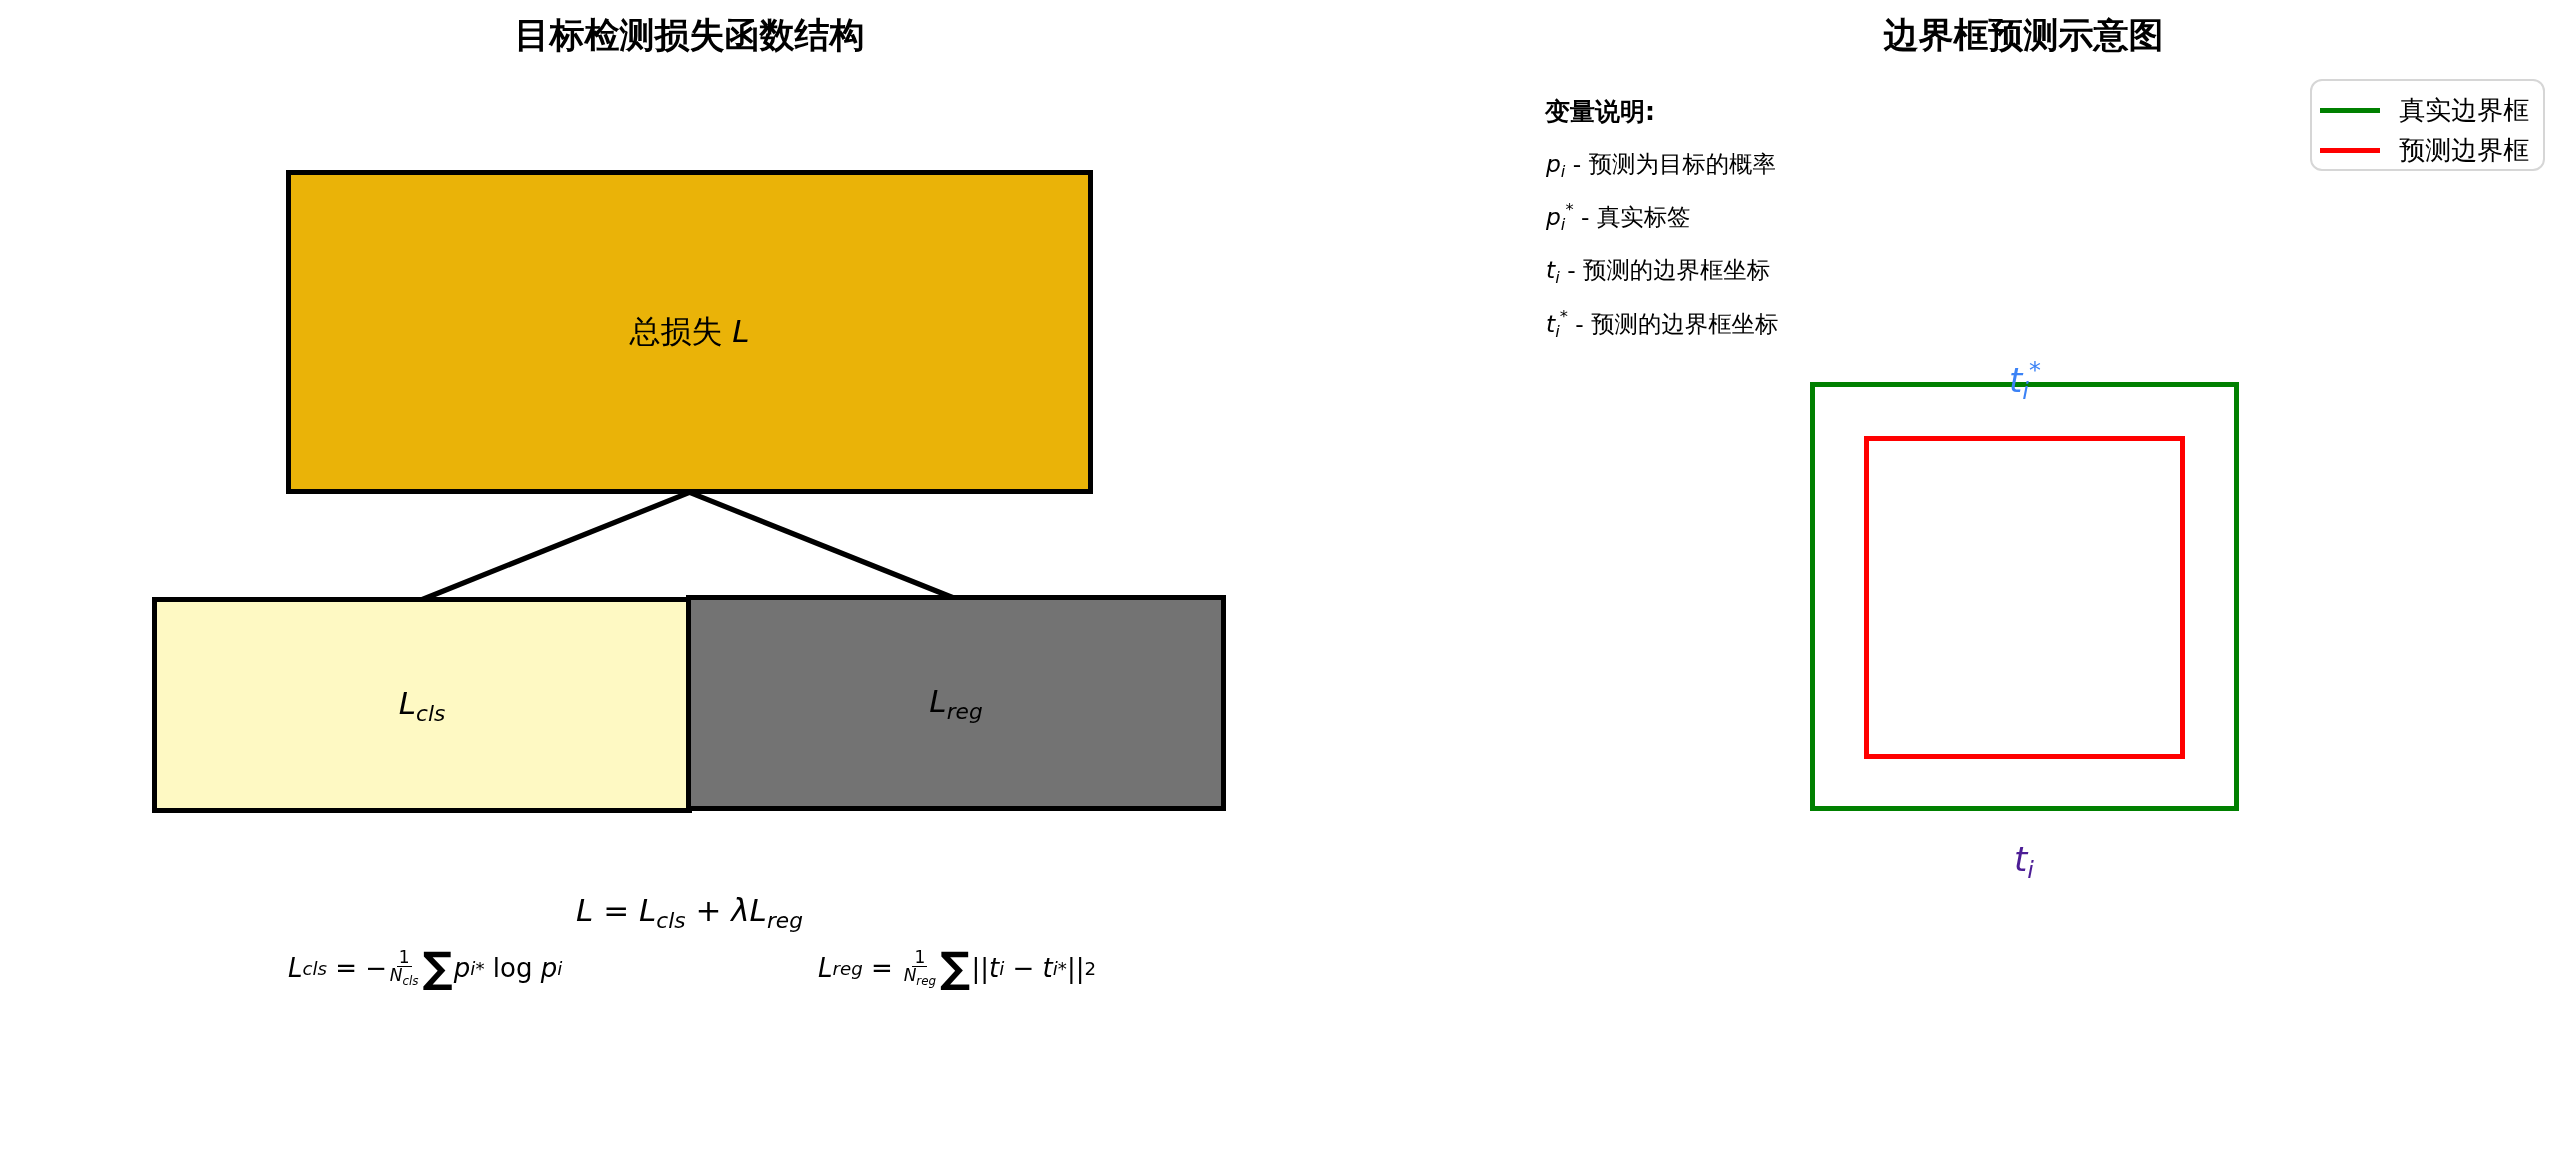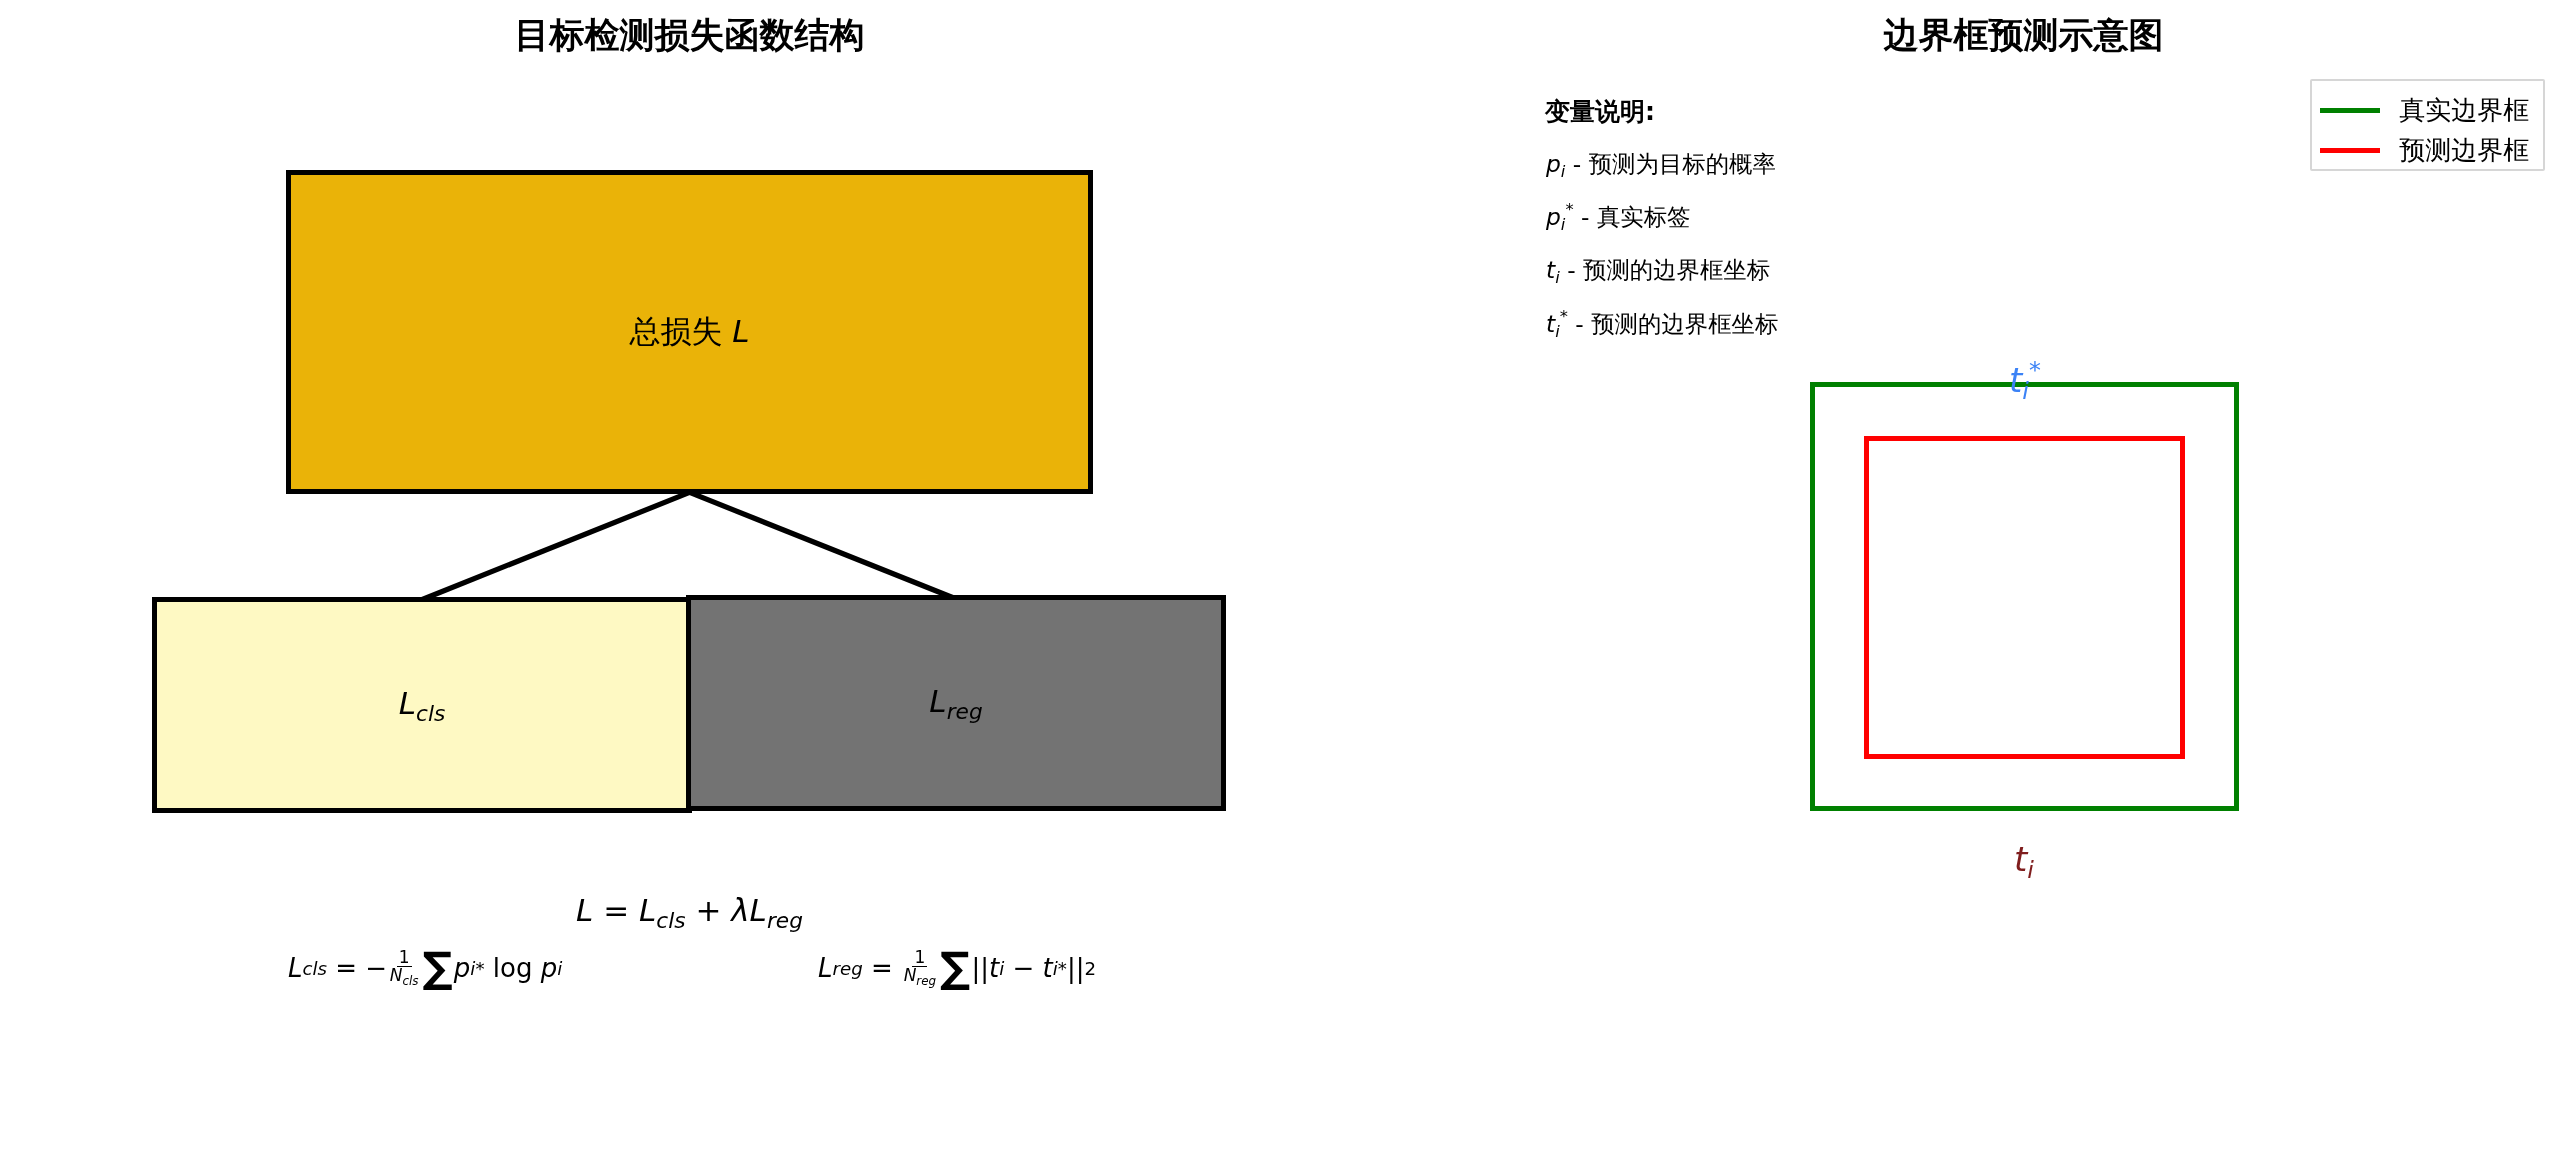--- a/index.html
+++ b/index.html
@@ -15,21 +15,21 @@
   .box-label { font-size: 31px; white-space: nowrap; }
   .formula { font-size: 31px; white-space: nowrap; }
   .formula-sm { font-size: 26px; white-space: nowrap; display: flex; align-items: center; }
   .frac { display: inline-flex; flex-direction: column; align-items: center; font-size: 17px;
           vertical-align: middle; margin: 0 2.6px; line-height: 1.05; }
   .frac .num { border-bottom: 1.3px solid #000; padding: 0 2px; }
   .sigma { font-size: 42px; font-weight: bold; line-height: 1; margin: 0 1.3px; }
   .var-heading { font-weight: bold; font-size: 25px; white-space: nowrap; }
   .var-item { font-size: 23.4px; white-space: nowrap; }
   .legend { position: absolute; box-sizing: border-box; border: 2.6px solid #d6d6d6;
-            border-radius: 2px; background: #fff; }
+            border-radius: 12px; background: #fff; }
   .legend-row { position: absolute; display: flex; align-items: center; }
   .legend-line { width: 60px; height: 5.2px; margin-right: 19.5px; }
   .legend-text { font-size: 26px; white-space: nowrap; }
   .bbox { position: absolute; box-sizing: border-box; background: transparent; }
   .bbox-label { font-size: 34px; font-style: italic; white-space: nowrap; }
 </style>
 </head>
 <body>
 
 <div class="abs title" style="left:364px; top:11.7px; width:651px;">目标检测损失函数结构</div>
@@ -125,16 +125,16 @@
     <span class="legend-text">预测边界框</span>
   </div>
 </div>
 
 <div class="bbox" style="left:1810px; top:382px; width:429px; height:429px; border:5.2px solid #008000;"></div>
 <div class="bbox" style="left:1864px; top:436px; width:321px; height:323px; border:5.2px solid #ff0000;"></div>
 
 <div class="abs bbox-label" style="left:2009px; top:356px; color:#3b82f6;">
   <span>t</span><span class="sub">i</span><span class="sup">*</span>
 </div>
-<div class="abs bbox-label" style="left:2014px; top:839px; color:#7f1d1d;">
+<div class="abs bbox-label" style="left:2014px; top:839px; color:#4c1d95;">
   <span>t</span><span class="sub">i</span>
 </div>
 
 
 </body></html>

